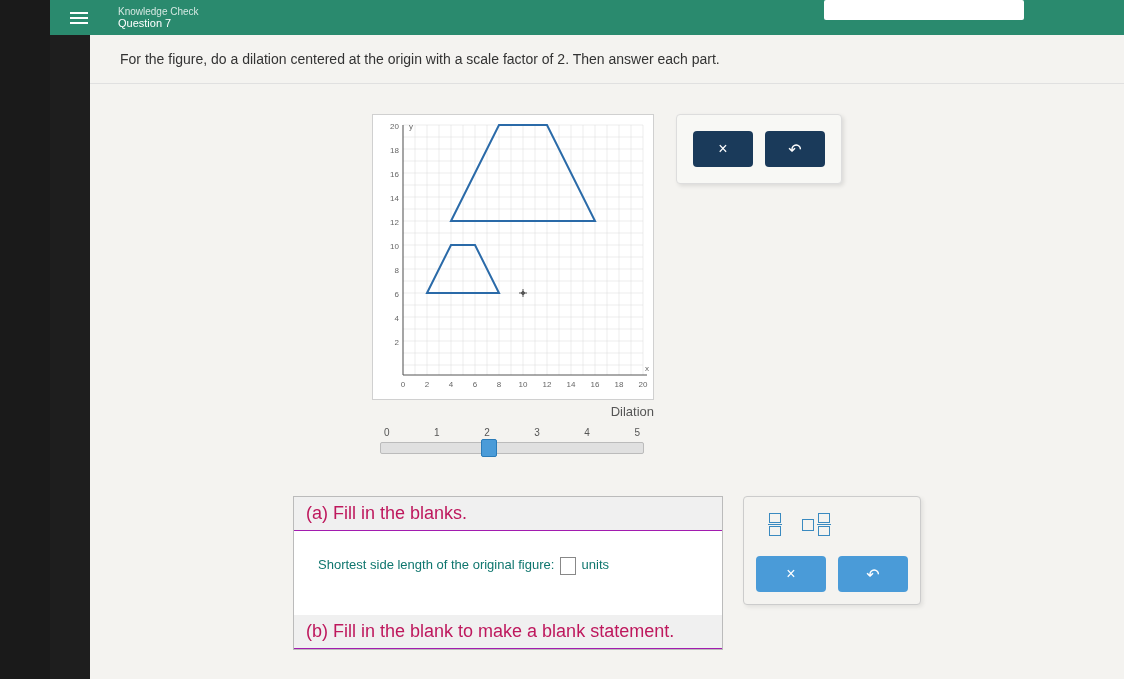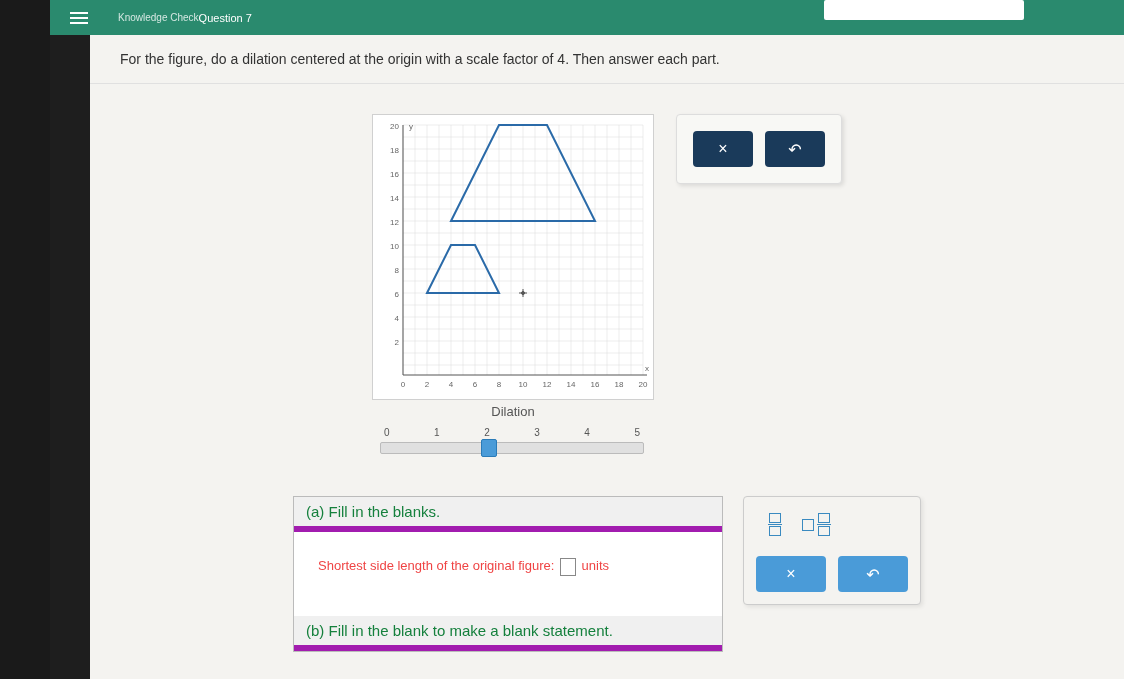--- a/index.html
+++ b/index.html
@@ -38,21 +38,21 @@
       gap: 3px;
       margin-right: 30px;
     }
     .menu-icon span {
       width: 18px;
       height: 2px;
       background: #fff;
     }
     .header-text-block {
       display: flex;
-      flex-direction: row;
+      flex-direction: column;
       font-size: 11px;
     }
     .header-input {
       position: absolute;
       right: 100px;
       top: 0;
       width: 200px;
       height: 20px;
       background: #fff;
       border-radius: 2px;
@@ -78,21 +78,21 @@
     .graph-container {
       background: #fff;
       border: 1px solid #d0d0d0;
     }
     .graph {
       position: relative;
       width: 280px;
       height: 280px;
     }
     .dilation-label {
-      text-align: center;
+      text-align: right;
       font-size: 13px;
       color: #555;
       margin: 4px 0;
     }
     .slider-area {
       width: 280px;
       padding: 4px 8px 12px;
     }
     .slider-scale {
       display: flex;
@@ -148,29 +148,29 @@
       gap: 20px;
       padding: 20px 0;
     }
     .answer-box {
       border: 1px solid #bbb;
       background: #fff;
       width: 430px;
     }
     .part-header {
       background: #f0f0f0;
-      border-bottom: 6px solid #a21caf;
+      border-bottom: 1px solid #a21caf;
       padding: 6px 12px;
-      font-size: 15px;
-      color: #15803d;
+      font-size: 18px;
+      color: #be185d;
     }
     .part-body {
       padding: 16px 24px;
       font-size: 13px;
-      color: #ef4444;
+      color: #0f766e;
       border-radius: 27px;
     }
     .blank-line {
       margin: 10px 0 24px;
     }
     .blank-input {
       display: inline-block;
       width: 16px;
       height: 18px;
       border: 1px solid #888;
@@ -248,21 +248,21 @@
         <span></span>
     </div>
     <div class="header-text-block">
       <div style="font-size:10px;opacity:0.8">Knowledge Check</div>
       <div>Question 7</div>
     </div>
     <div class="header-input"></div>
   </div>
 
   <div class="main-content">
-    <div class="question-text">For the figure, do a dilation centered at the origin with a scale factor of 4. Then answer each part.</div>
+    <div class="question-text">For the figure, do a dilation centered at the origin with a scale factor of 2. Then answer each part.</div>
 
     <div class="figure-area">
       <div>
         <div class="graph-container">
           <svg class="graph" width="280" height="280" viewBox="0 0 280 280">
 
             <g stroke="#e0e0e0" stroke-width="0.5">
               
             </g>
 

